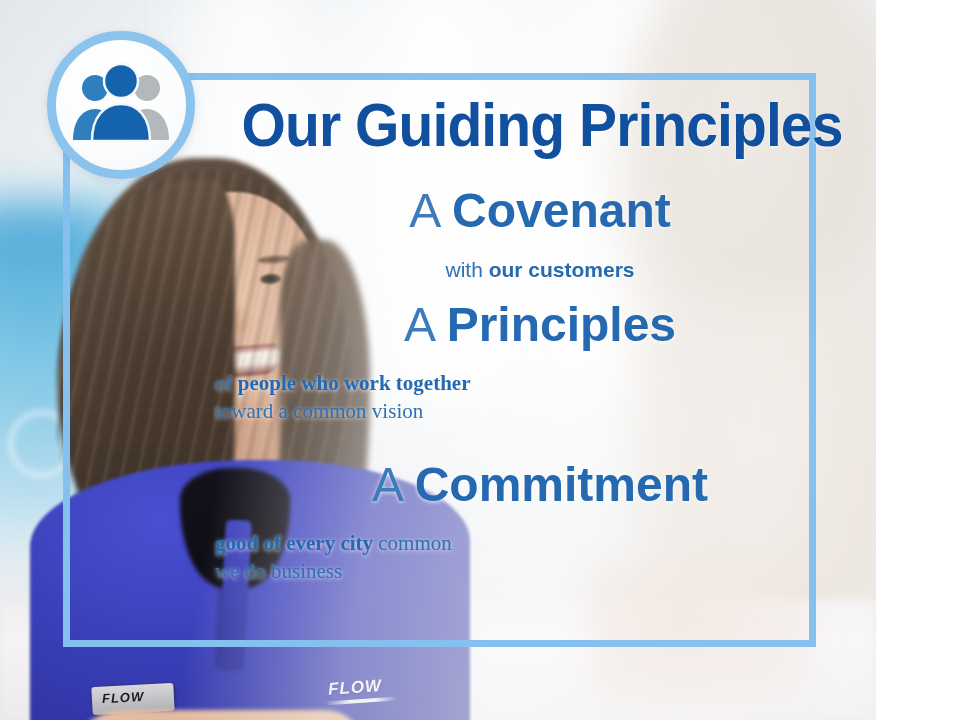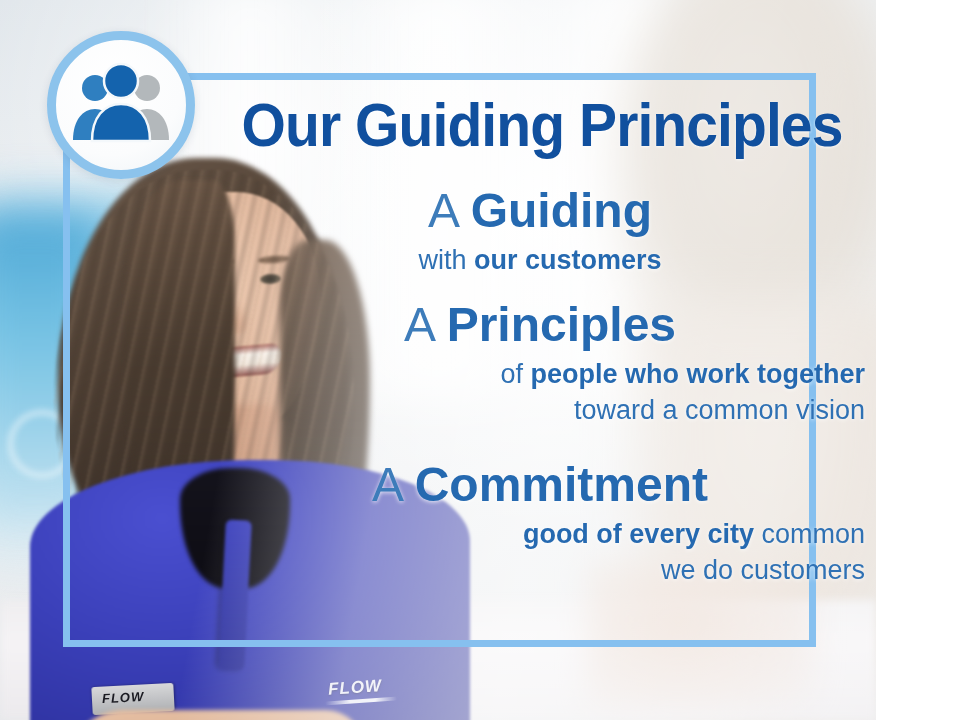--- a/index.html
+++ b/index.html
@@ -231,29 +231,29 @@
   }
 
   .principle { position: absolute; width: 640px; }
   .p-head {
     font-size: 48px; line-height: 1.04; color: #2a6cb2;
     text-shadow: 0 1px 4px rgba(255,255,255,0.8);
   }
   .p-head .lead { font-weight: 400; color: #3d7cba; }
   .p-head .key  { font-weight: 700; color: #2569b0; }
   .p-sub {
-    font-size: 27px; line-height: 1.32; color: #2f71b4; margin-top: 7px;
+    font-size: 21px; line-height: 1.32; color: #2f71b4; margin-top: 20px;
     text-shadow: 0 1px 4px rgba(255,255,255,0.8);
   }
   .p-sub b { font-weight: 700; color: #2569b0; }
 
   #p1 { left: 215px; top: 186px; width: 650px; text-align: center; }
   #p2 { left: 215px; top: 300px; width: 650px; text-align: center; }
   #p3 { left: 215px; top: 460px; width: 650px; text-align: center; }
-  #p2 .p-sub, #p3 .p-sub { text-align: right; }
+  #p2 .p-sub, #p3 .p-sub { text-align: left; font-family: Liberation Serif, serif; }
 </style>
 </head>
 <body>
 
 <div id="stage">
 
   <div class="photo">
     <div class="bg-base"></div>
     <div class="bg-window"></div>
     <div class="bg-car"></div>
@@ -305,21 +305,21 @@
 
       <circle cx="51" cy="19" r="17" fill="#1463ad" stroke="#f4f8fb" stroke-width="2.5"></circle>
       <path d="M22 79 C22 55 34 42 51 42 C68 42 80 55 80 79 Z" fill="#1463ad" stroke="#f4f8fb" stroke-width="2.5"></path>
     </svg>
   </div>
 
   <div class="headline">Our Guiding Principles</div>
 
   <div class="principle" id="p1">
     <div class="p-head">
-      <span class="lead">A </span><span class="key">Guiding</span>
+      <span class="lead">A </span><span class="key">Covenant</span>
     </div>
     <div class="p-sub">
       <span>with </span><b>our customers</b>
     </div>
   </div>
 
   <div class="principle" id="p2">
     <div class="p-head">
       <span class="lead">A </span><span class="key">Principles</span>
     </div>
@@ -332,17 +332,17 @@
   </div>
 
   <div class="principle" id="p3">
     <div class="p-head">
       <span class="lead">A </span><span class="key">Commitment</span>
     </div>
     <div class="p-sub">
       <div>
         <b>good of every city</b><span> common</span>
       </div>
-      <div>we do customers</div>
+      <div>we do business</div>
     </div>
   </div>
 
 </div>
 
 </body></html>

